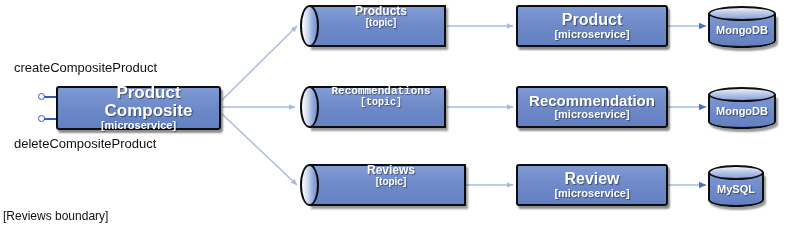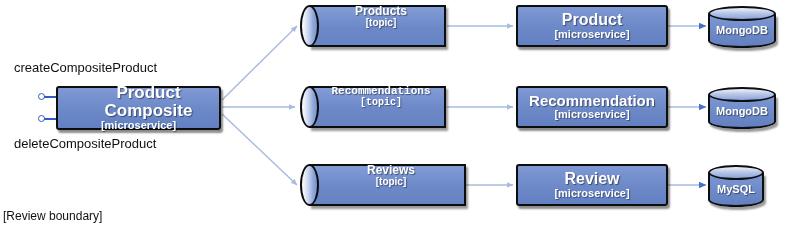--- a/index.html
+++ b/index.html
@@ -187,16 +187,16 @@
     <div class="sub" style="font-size:11px;">[microservice]</div>
   </div>
 
   <div class="node dbcyl" style="left:708px;top:165px;width:56px;height:42px;">
     <span class="body"></span>
     <span class="top"></span>
     <div class="lbl" style="font-size:11px;">MySQL</div>
   </div>
 
   <div class="caption" style="left:3px;top:207px;">
-    <div class="c2" style="font-size:12px;margin-top:2px;">[Review boundary]</div>
+    <div class="c2" style="font-size:12px;margin-top:2px;">[Reviews boundary]</div>
   </div>
 
 </div>
 
 </body></html>

